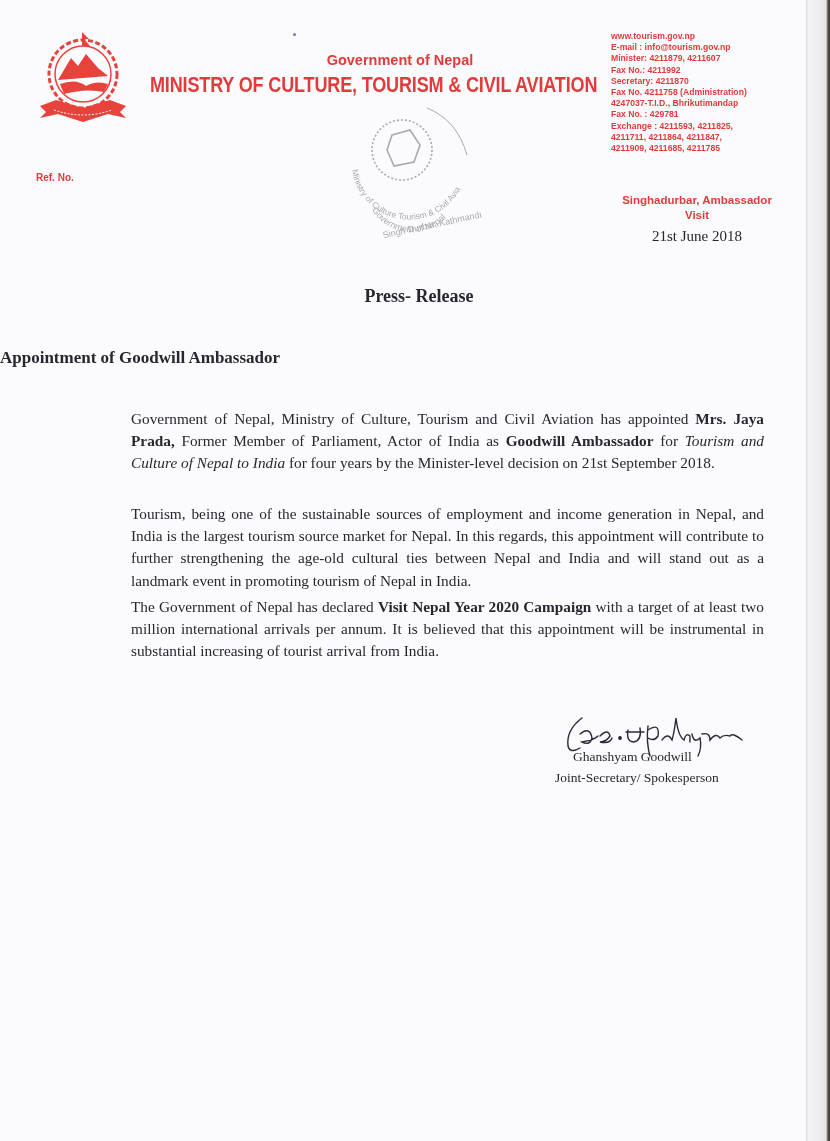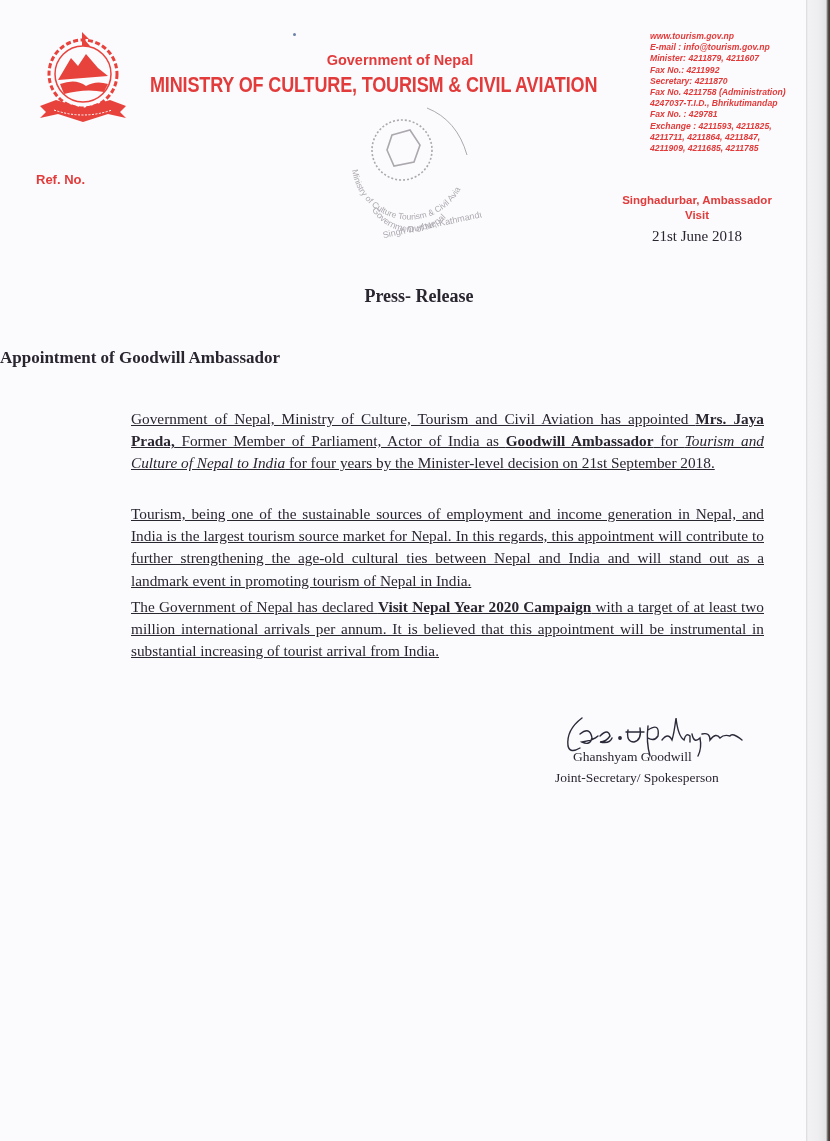--- a/index.html
+++ b/index.html
@@ -18,27 +18,26 @@
     position: absolute; left: 310px; top: 52px; width: 180px; text-align: center;
     font-family: "Liberation Sans", sans-serif; font-weight: bold; font-size: 14.5px; color: #e23b3b;
   }
   .hdr-ministry {
     position: absolute; left: 150px; top: 72px; white-space: nowrap;
     font-family: "Liberation Sans", sans-serif; font-weight: bold; font-size: 22px; color: #e23b3b;
     transform: scaleX(0.82); transform-origin: left top; letter-spacing: -0.2px;
   }
   .ref-no {
     position: absolute; left: 36px; top: 172px;
-    font-family: "Liberation Sans", sans-serif; font-weight: bold; font-size: 13px; color: #e23b3b;
+    font-family: "Liberation Sans", sans-serif; font-weight: bold; font-size: 10px; color: #e23b3b;
   }
   .contact {
-    position: absolute; left: 650px; top: 30px;
+    position: absolute; left: 611px; top: 30px;
     font-family: "Liberation Sans", sans-serif; font-weight: bold; font-size: 9.6px; color: #e23b3b;
     line-height: 11.2px;
-    font-style: italic;
   }
   .contact div { white-space: nowrap; transform: scaleX(0.9); transform-origin: left top; }
   .address {
     position: absolute; left: 612px; top: 193px; width: 170px; text-align: center;
     font-family: "Liberation Sans", sans-serif; font-weight: bold; font-size: 11.5px; color: #e23b3b; line-height: 15px;
   }
   .date {
     position: absolute; left: 612px; top: 228px; width: 170px; text-align: center;
     font-size: 15px; color: #2a2630;
   }
@@ -51,21 +50,21 @@
     position: absolute; left: 0; width: 830px; top: 348px; text-align: left;
     font-weight: bold; font-size: 17px;
   }
   .body-text {
     position: absolute; left: 131px; width: 633px;
     font-size: 15.3px; line-height: 22.2px; text-align: justify; color: #2a2630;
   }
   .p1 { top: 408px; }
   .p2 { top: 503px; }
   .p3 { top: 596px; }
-  .body-text p { margin: 0; text-decoration: underline; }
+  .body-text p { margin: 0; }
   .sign { position: absolute; left: 560px; top: 712px; width: 200px; height: 48px; }
   .signer-name { position: absolute; left: 573px; top: 749px; font-size: 13.5px; }
   .signer-title { position: absolute; left: 555px; top: 770px; font-size: 13.5px; text-align: center; }
   .speck { position: absolute; left: 293px; top: 33px; width: 3px; height: 3px; border-radius: 50%; background: #6c82a8; }
 </style>
 </head>
 <body>
 
 <div class="page-edge"></div>
 <div class="speck"></div>

